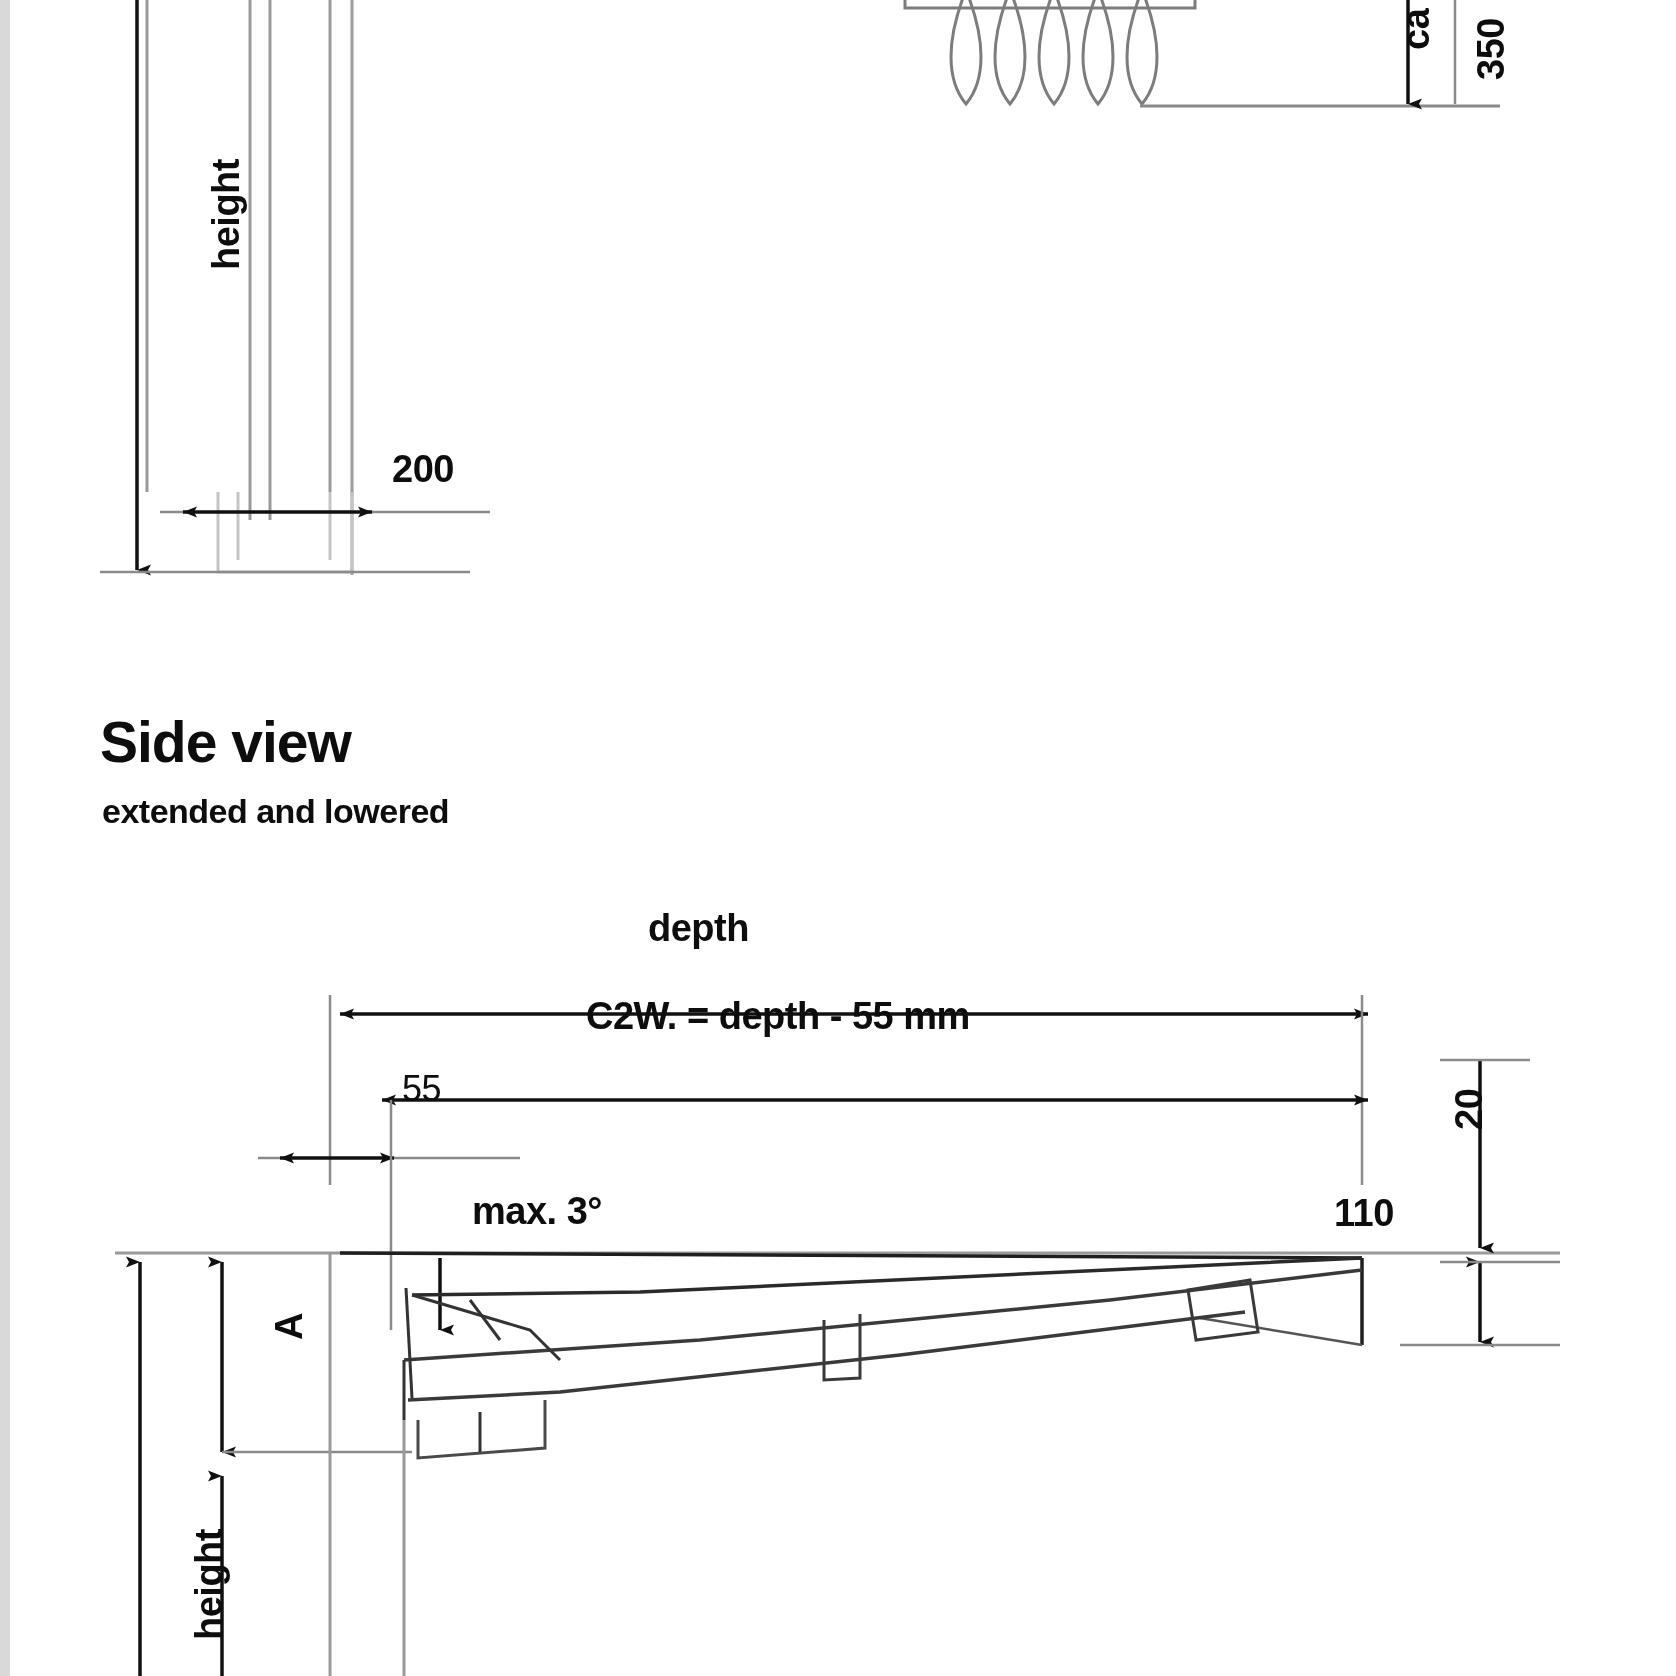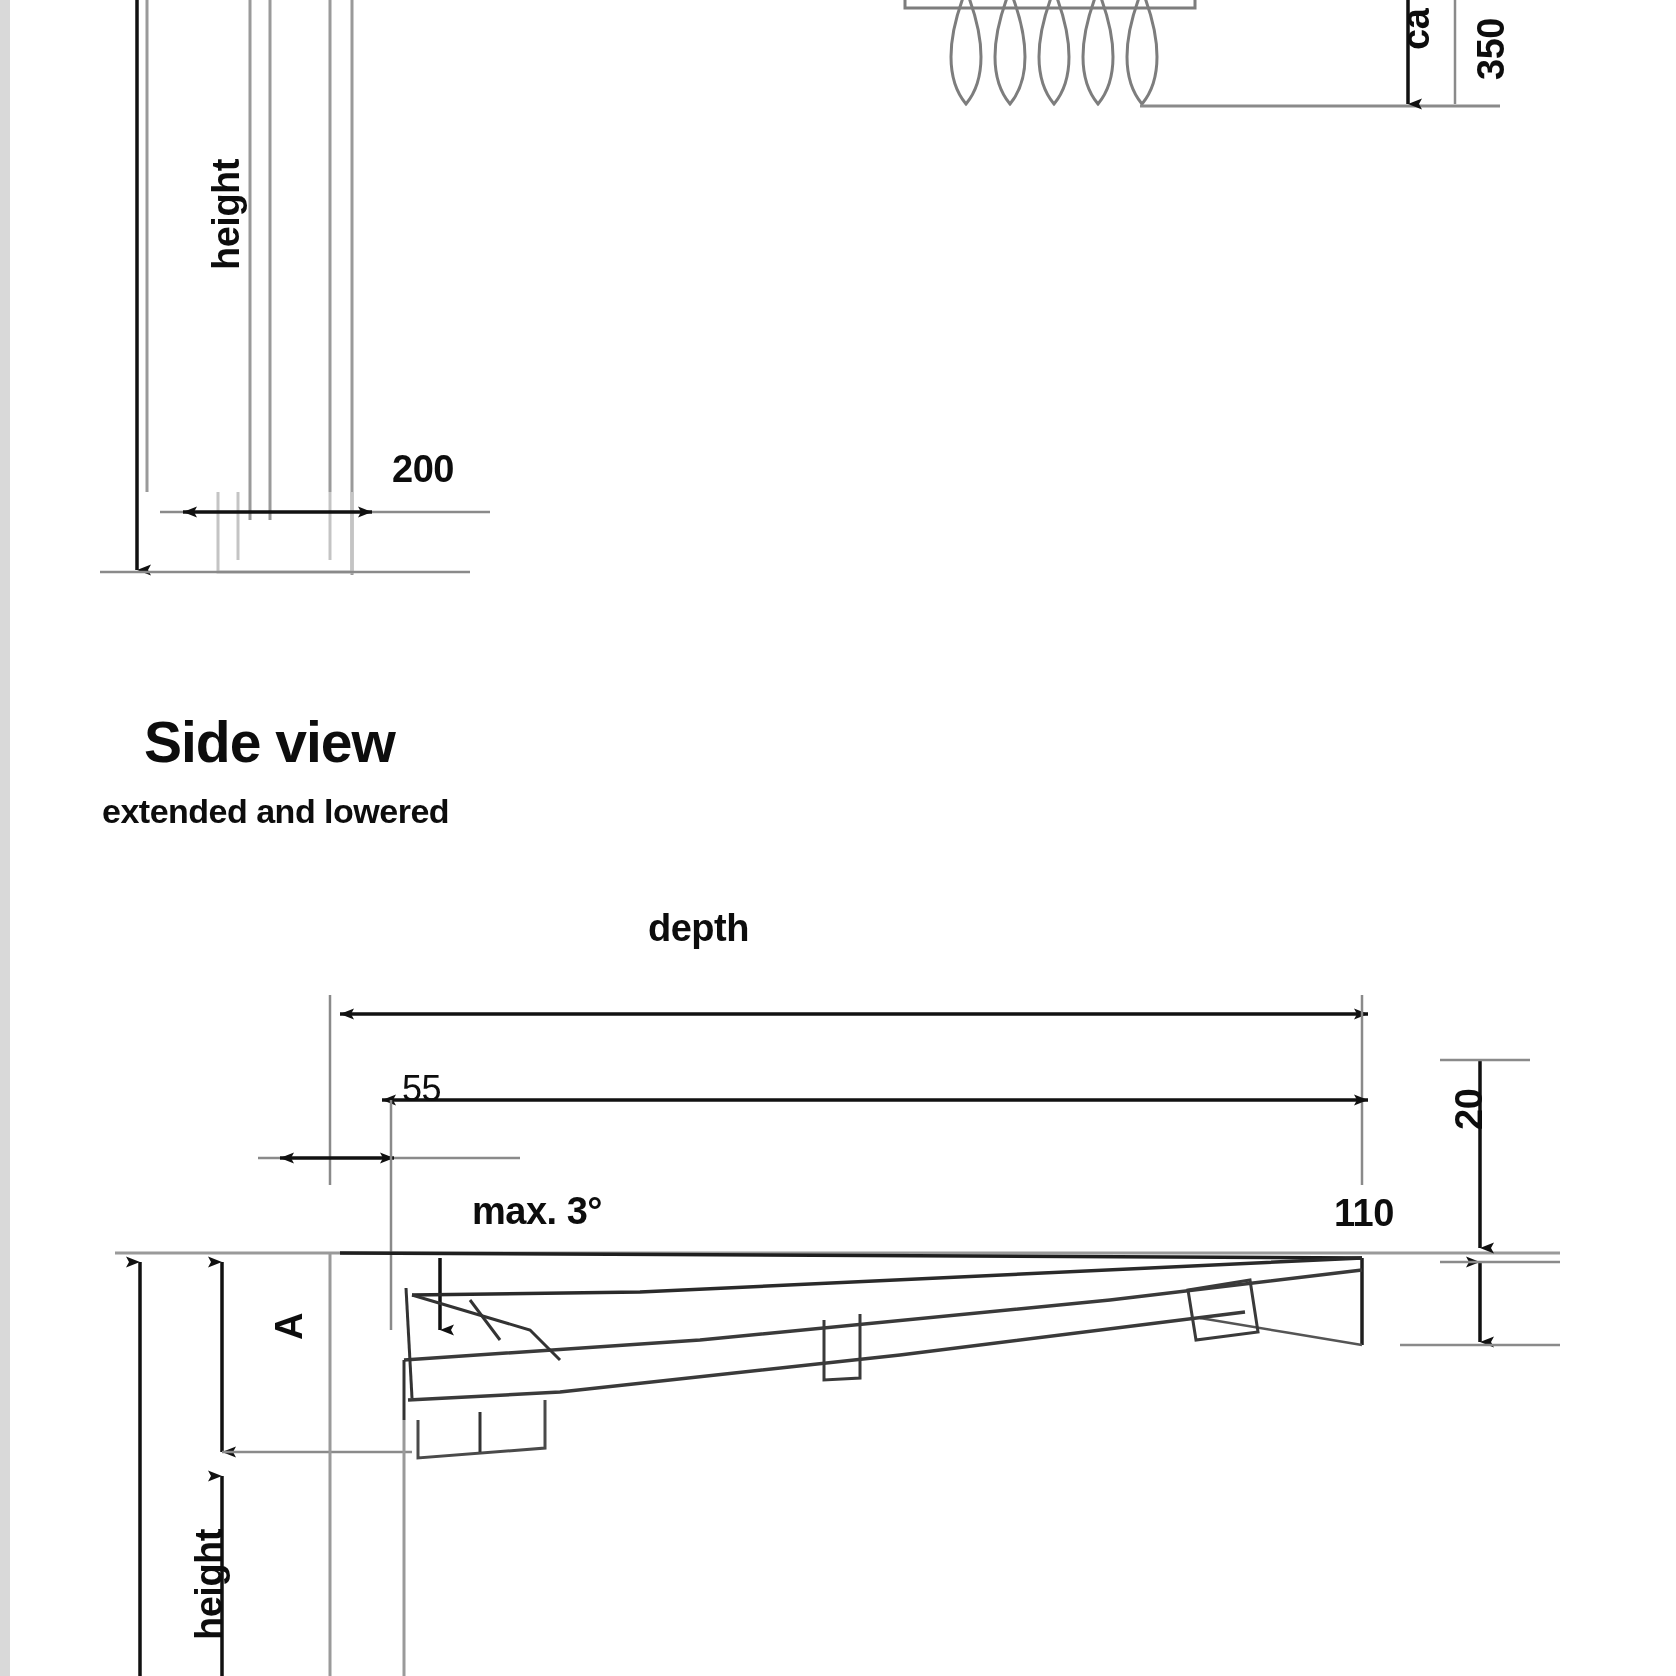--- a/index.html
+++ b/index.html
@@ -32,21 +32,20 @@
     font-family: "Liberation Sans", sans-serif;
     font-weight: bold;
     color: #0d0d0d;
     letter-spacing: -0.5px;
   }
   .title-main {
     font-size: 57px;
     font-weight: bold;
     letter-spacing: -1px;
     line-height: 1;
-    margin-left: 44px;
   }
   .title-sub {
     font-size: 34px;
     font-weight: bold;
     letter-spacing: -0.5px;
     line-height: 1;
   }
   .dim {
     font-size: 38px;
     font-weight: bold;
@@ -229,20 +228,21 @@
   <div class="txt dim rot90" style="left:1395px; top:50px;">ca</div>
 
   <div class="txt dim rot90" style="left:1470px; top:80px;">350</div>
 
   <div class="txt title-main" style="left:100px; top:714px;">Side view</div>
 
   <div class="txt title-sub" style="left:102px; top:794px;text-align:center;">extended and lowered</div>
 
   <div class="txt dim" style="left:648px; top:907px;">depth</div>
 
+  <div class="txt dim" style="left:586px; top:995px;">C2W. = depth - 55 mm</div>
 
   <div class="txt dim-sm" style="left:402px; top:1068px;">55</div>
 
   <div class="txt dim" style="left:472px; top:1190px;">max. 3°</div>
 
   <div class="txt dim rot90" style="left:1448px; top:1130px;">20</div>
 
   <div class="txt dim" style="left:1334px; top:1192px;">110</div>
 
   <div class="txt dim rot90" style="left:268px; top:1340px;">A</div>

